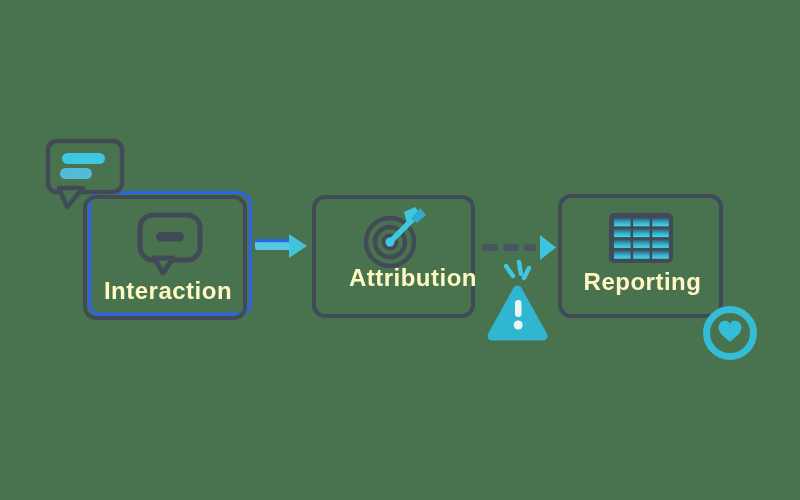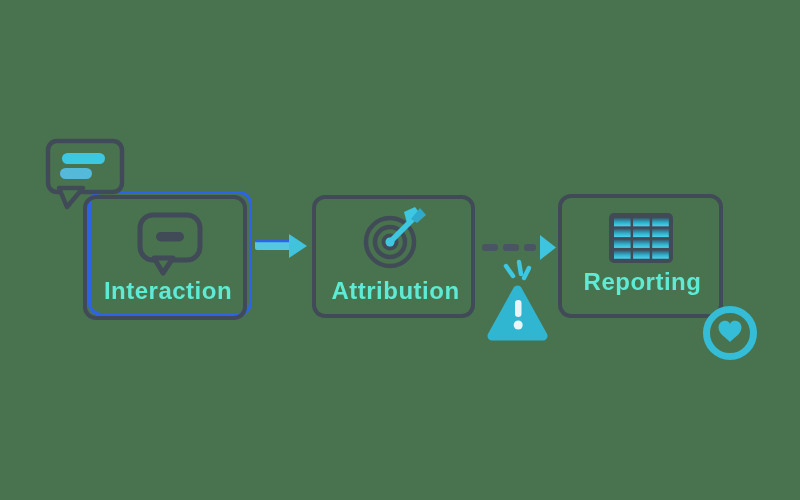--- a/index.html
+++ b/index.html
@@ -27,21 +27,21 @@
     border-radius:13px;
     box-sizing:border-box;
     z-index:1;
   }
   .step-label{
     position:absolute;
     text-align:center;
     font-size:24px;
     font-weight:700;
     letter-spacing:.5px;
-    color:#5eead4;
+    color:#fef9c3;
     z-index:3;
     user-select:none;
   }
   svg{display:block;}
 </style>
 </head>
 <body>
 
 <div class="canvas">
 
@@ -70,21 +70,21 @@
   <div class="box" style="left:312px;top:195px;width:163px;height:123px;"></div>
   <svg class="abs" style="left:354px;top:206px;z-index:3;" width="76" height="70" viewBox="0 0 76 70">
     <circle cx="36" cy="36" r="24" fill="none" stroke="#414b58" stroke-width="4.5"></circle>
     <circle cx="36" cy="36" r="15" fill="none" stroke="#414b58" stroke-width="4.5"></circle>
     <circle cx="36" cy="36" r="6.5" fill="none" stroke="#414b58" stroke-width="4"></circle>
     <line x1="36" y1="36" x2="59" y2="13" stroke="#3ec7e1" stroke-width="5.5" stroke-linecap="round"></line>
     <polygon points="53,17 50,6 61,1 67,9" fill="#3ec7e1"></polygon>
     <polygon points="57,13 66,2 72,9 63,17" fill="#2fa9cc"></polygon>
     <circle cx="36" cy="36" r="4.5" fill="#3ec7e1"></circle>
   </svg>
-  <div class="step-label" style="left:314px;top:277px;width:163px;">Attribution</div>
+  <div class="step-label" style="left:314px;top:264px;width:163px;text-align:right;">Attribution</div>
 
   <svg class="abs" style="left:480px;top:232px;z-index:2;" width="78" height="30" viewBox="0 0 78 30">
     <rect x="2" y="12" width="16" height="7" rx="3" fill="#4a5462"></rect>
     <rect x="23" y="12" width="16" height="7" rx="3" fill="#4a5462"></rect>
     <rect x="44" y="12" width="12" height="7" rx="3" fill="#4a5462"></rect>
     <polygon points="60,3 76,15.5 60,28" fill="#3ec4de"></polygon>
   </svg>
 
   <svg class="abs" style="left:486px;top:256px;z-index:4;" width="66" height="90" viewBox="0 0 66 90">
     <line x1="27" y1="20" x2="20" y2="10" stroke="#3ec7e1" stroke-width="4.5" stroke-linecap="round"></line>

